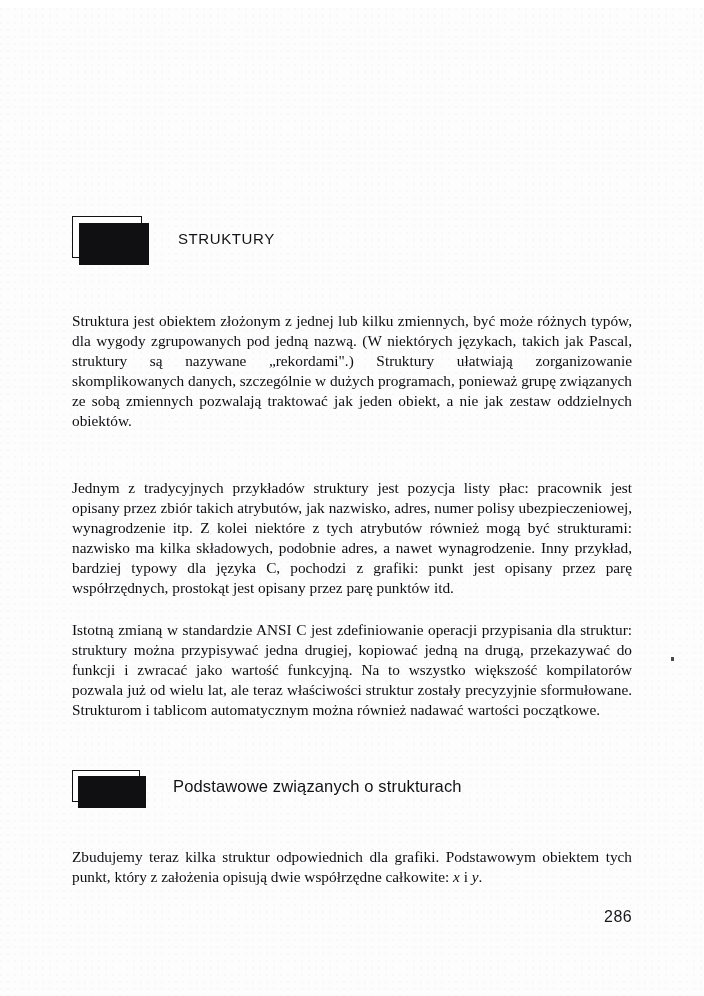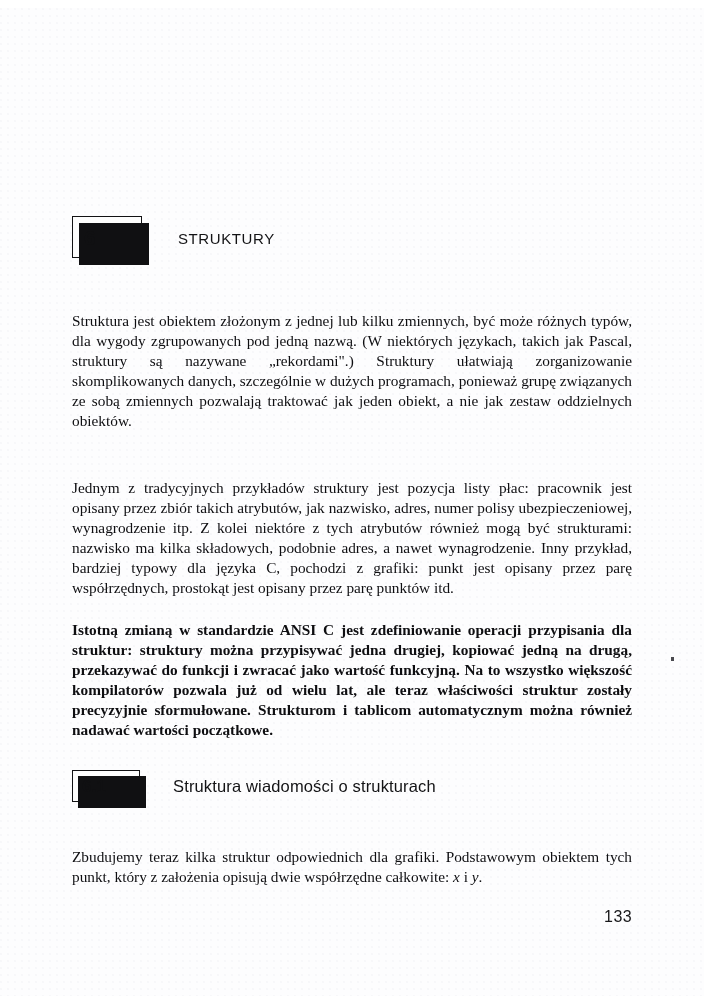--- a/index.html
+++ b/index.html
@@ -124,21 +124,21 @@
     text-align: justify;
     text-justify: inter-word;
     font-size: 15.3px;
     line-height: 20px;
     color: #0e0e11;
     hyphens: manual;
   }
 
   .p1 { top: 288px; }
   .p2 { top: 455px; }
-  .p3 { top: 597px; font-weight: bold; }
+  .p3 { top: 597px; }
   .p4 { top: 824px; }
 
   .para em { font-style: italic; }
 
   
   .page-number {
     position: absolute;
     right: 0;
     top: 900px;
     width: 560px;
@@ -174,22 +174,22 @@
     </div>
 
     <p class="para p1">Struktura jest obiektem złożonym z jednej lub kilku zmiennych, być może różnych typów, dla wygody zgrupowanych pod jedną nazwą. (W niektórych językach, takich jak Pascal, struktury są nazywane „rekordami".) Struktury ułatwiają zorganizowanie skomplikowanych danych, szczególnie w dużych programach, ponieważ grupę związanych ze sobą zmiennych pozwalają traktować jak jeden obiekt, a nie jak zestaw oddzielnych obiektów.</p>
     <p class="para p2">Jednym z tradycyjnych przykładów struktury jest pozycja listy płac: pracownik jest opisany przez zbiór takich atrybutów, jak nazwisko, adres, numer polisy ubezpieczeniowej, wynagrodzenie itp. Z kolei niektóre z tych atrybutów również mogą być strukturami: nazwisko ma kilka składowych, podobnie adres, a nawet wynagrodzenie. Inny przykład, bardziej typowy dla języka C, pochodzi z grafiki: punkt jest opisany przez parę współrzędnych, prostokąt jest opisany przez parę punktów itd.</p>
     <p class="para p3">Istotną zmianą w standardzie ANSI C jest zdefiniowanie operacji przypisania dla struktur: struktury można przypisywać jedna drugiej, kopiować jedną na drugą, przekazywać do funkcji i zwracać jako wartość funkcyjną. Na to wszystko większość kompilatorów pozwala już od wielu lat, ale teraz właściwości struktur zostały precyzyjnie sformułowane. Strukturom i tablicom automatycznym można również nadawać wartości początkowe.</p>
 
     <div class="section-heading">
       <div class="num-box">
         <span class="num">6.1</span>
       </div>
-      <div class="section-title">Struktura wiadomości o strukturach</div>
+      <div class="section-title">Podstawowe związanych o strukturach</div>
     </div>
 
     <p class="para p4"><span>Zbudujemy teraz kilka struktur odpowiednich dla grafiki. Podstawowym obiektem tych punkt, który z założenia opisują dwie współrzędne całkowite: </span><em>x</em><span> i </span><em>y</em><span>.</span></p>
 
-    <div class="page-number">133</div>
+    <div class="page-number">286</div>
   </div>
 
   <div class="speck"></div>
 </div>
 
 </body></html>

